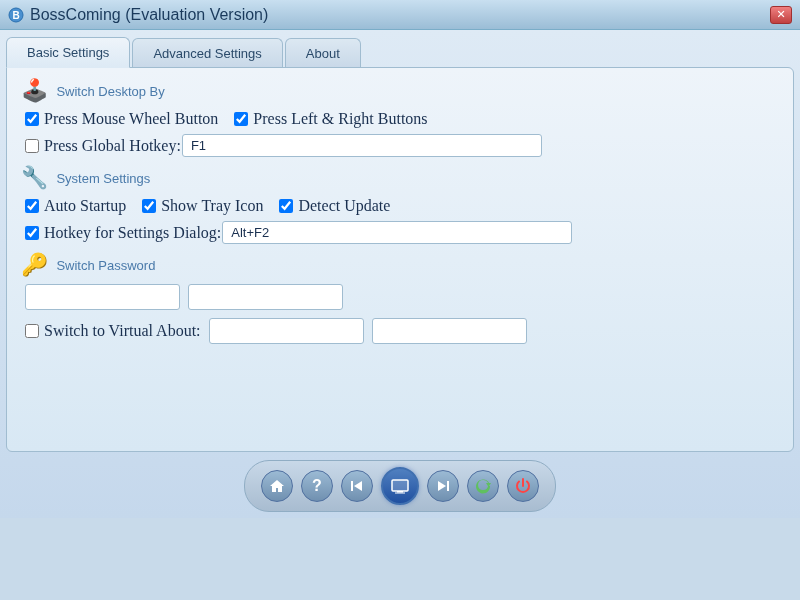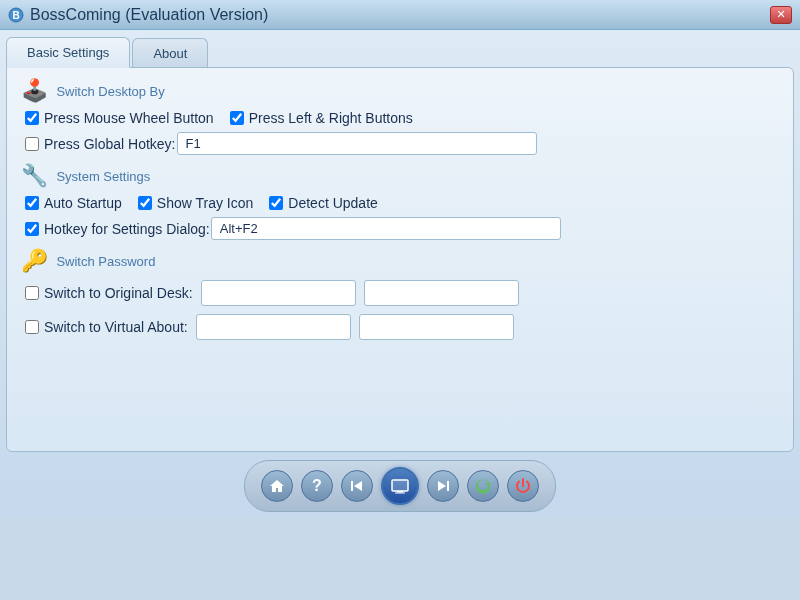--- a/index.html
+++ b/index.html
@@ -134,22 +134,23 @@
     }
 
     .checkbox-item input[type="checkbox"] {
       width: 14px;
       height: 14px;
       cursor: pointer;
     }
 
     .checkbox-label {
       color: #1a3050;
-      font-size: 14px;
+      font-size: 16px;
       white-space: nowrap;
+      font-family: Liberation Serif, serif;
     }
 
     
     .hotkey-row {
       display: flex;
       align-items: center;
       gap: 1px;
       margin-bottom: 6px;
       padding-left: 4px;
     }
@@ -255,20 +256,21 @@
     </svg>
     <span class="title-text">BossComing (Evaluation Version)</span>
   </div>
   <div class="close-btn">✕</div>
 </div>
 
 <div class="main-container">
 
   <div class="tabs">
     <div class="tab active">Basic Settings</div>
+    <div class="tab">Advanced Settings</div>
     <div class="tab">About</div>
   </div>
 
   <div class="tab-content">
 
     <div class="section-header">
       <span class="section-icon">🕹️</span>
       <span class="section-title">Switch Desktop By</span>
     </div>
 
@@ -322,24 +324,20 @@
     </div>
 
     <div class="section-divider"></div>
 
     <div class="section-header">
       <span class="section-icon">🔑</span>
       <span class="section-title">Switch Password</span>
     </div>
 
     <div class="password-row">
-      <div class="checkbox-item">
-        <input type="checkbox" id="original_desk" style="">
-        <label class="checkbox-label" for="original_desk">Switch to Original Desk:</label>
-      </div>
       <div class="password-inputs">
         <input type="password" class="password-input" style="">
         <input type="password" class="password-input" style="">
       </div>
     </div>
 
     <div class="password-row">
       <div class="checkbox-item">
         <input type="checkbox" id="virtual_desk" style="">
         <label class="checkbox-label" for="virtual_desk">Switch to Virtual About:</label>

